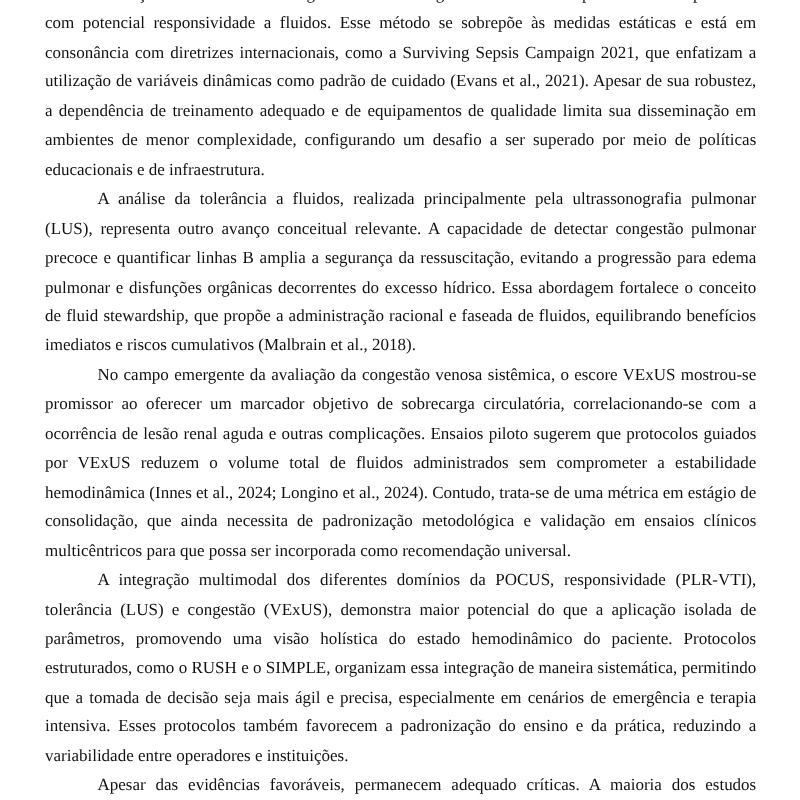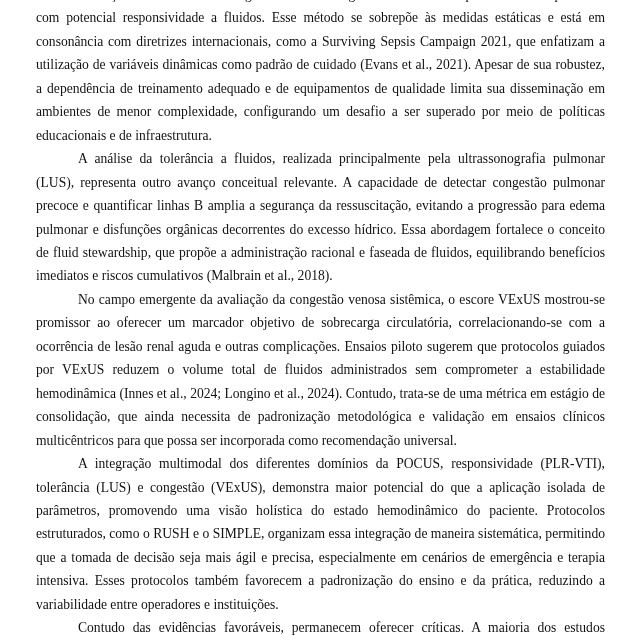--- a/index.html
+++ b/index.html
@@ -46,16 +46,16 @@
 </head>
 <body>
 
 <div id="page" style="background: rgb(255, 255, 255);">
   <div id="column" style="left: 36px; width: 569px; font-size: 13.6px; line-height: 23.45px; color: rgb(17, 17, 17);">
 
     <p class="para" style="text-indent: 42px;"><span>avaliação do </span><b>LVOT-VTI</b><span> emergiu como a estratégia mais consistente para identificar pacientes com potencial responsividade a fluidos. Esse método se sobrepõe às medidas estáticas e está em consonância com diretrizes internacionais, como a </span><b>Surviving Sepsis Campaign 2021</b><span>, que enfatizam a utilização de variáveis dinâmicas como padrão de cuidado (Evans et al., 2021). Apesar de sua robustez, a dependência de treinamento adequado e de equipamentos de qualidade limita sua disseminação em ambientes de menor complexidade, configurando um desafio a ser superado por meio de políticas educacionais e de infraestrutura.</span></p>
     <p class="para" style="text-indent: 42px;"><span>A análise da </span><b>tolerância a fluidos</b><span>, realizada principalmente pela </span><b>ultrassonografia pulmonar (LUS)</b><span>, representa outro avanço conceitual relevante. A capacidade de detectar congestão pulmonar precoce e quantificar linhas B amplia a segurança da ressuscitação, evitando a progressão para edema pulmonar e disfunções orgânicas decorrentes do excesso hídrico. Essa abordagem fortalece o conceito de </span><b>fluid stewardship</b><span>, que propõe a administração racional e faseada de fluidos, equilibrando benefícios imediatos e riscos cumulativos (Malbrain et al., 2018).</span></p>
     <p class="para" style="text-indent: 42px;"><span>No campo emergente da </span><b>avaliação da congestão venosa sistêmica</b><span>, o escore </span><b>VExUS</b><span> mostrou-se promissor ao oferecer um marcador objetivo de sobrecarga circulatória, correlacionando-se com a ocorrência de lesão renal aguda e outras complicações. Ensaios piloto sugerem que protocolos guiados por VExUS reduzem o volume total de fluidos administrados sem comprometer a estabilidade hemodinâmica (Innes et al., 2024; Longino et al., 2024). Contudo, trata-se de uma métrica em estágio de consolidação, que ainda necessita de padronização metodológica e validação em ensaios clínicos multicêntricos para que possa ser incorporada como recomendação universal.</span></p>
     <p class="para" style="text-indent: 42px;"><span>A </span><b>integração multimodal</b><span> dos diferentes domínios da POCUS, responsividade (PLR-VTI), tolerância (LUS) e congestão (VExUS), demonstra maior potencial do que a aplicação isolada de parâmetros, promovendo uma visão holística do estado hemodinâmico do paciente. Protocolos estruturados, como o </span><b>RUSH</b><span> e o </span><b>SIMPLE</b><span>, organizam essa integração de maneira sistemática, permitindo que a tomada de decisão seja mais ágil e precisa, especialmente em cenários de emergência e terapia intensiva. Esses protocolos também favorecem a padronização do ensino e da prática, reduzindo a variabilidade entre operadores e instituições.</span></p>
-    <p class="para" style="text-indent: 42px;"><span>Contudo das evidências favoráveis, permanecem </span><b>oferecer críticas</b><span>. A maioria dos estudos concentra-se em </span></p>
+    <p class="para" style="text-indent: 42px;"><span>Apesar das evidências favoráveis, permanecem </span><b>adequado críticas</b><span>. A maioria dos estudos concentra-se em </span></p>
 
   </div>
 </div>
 
 </body></html>

